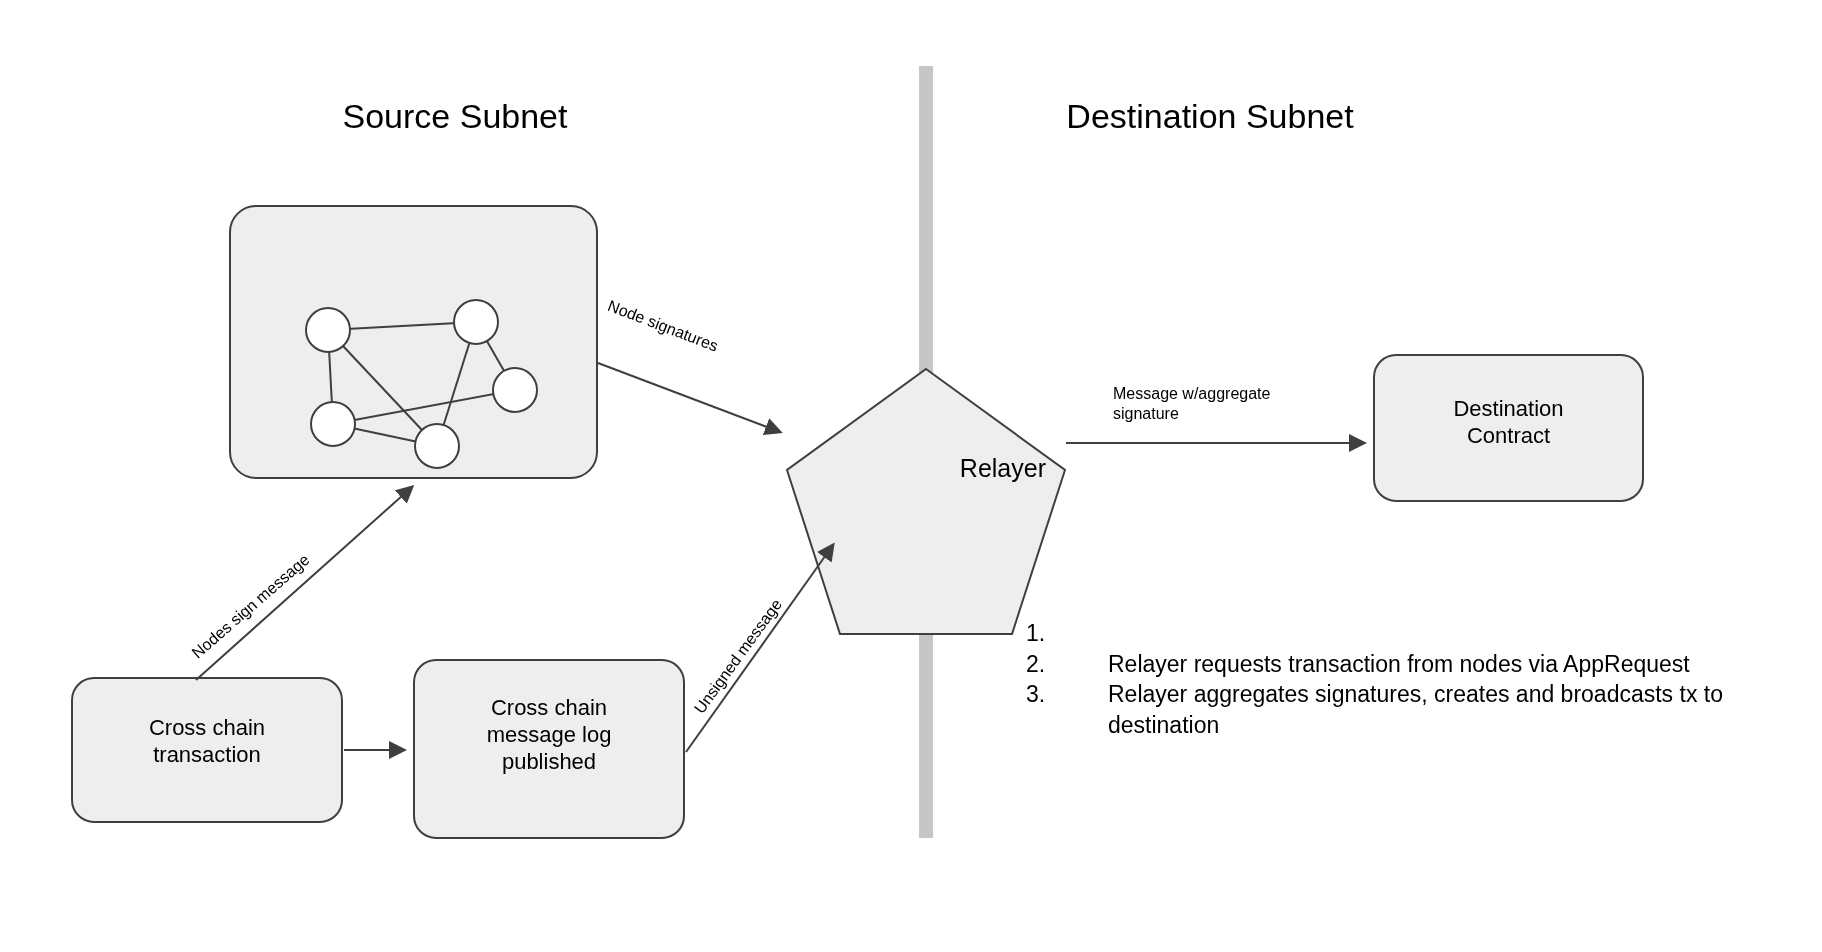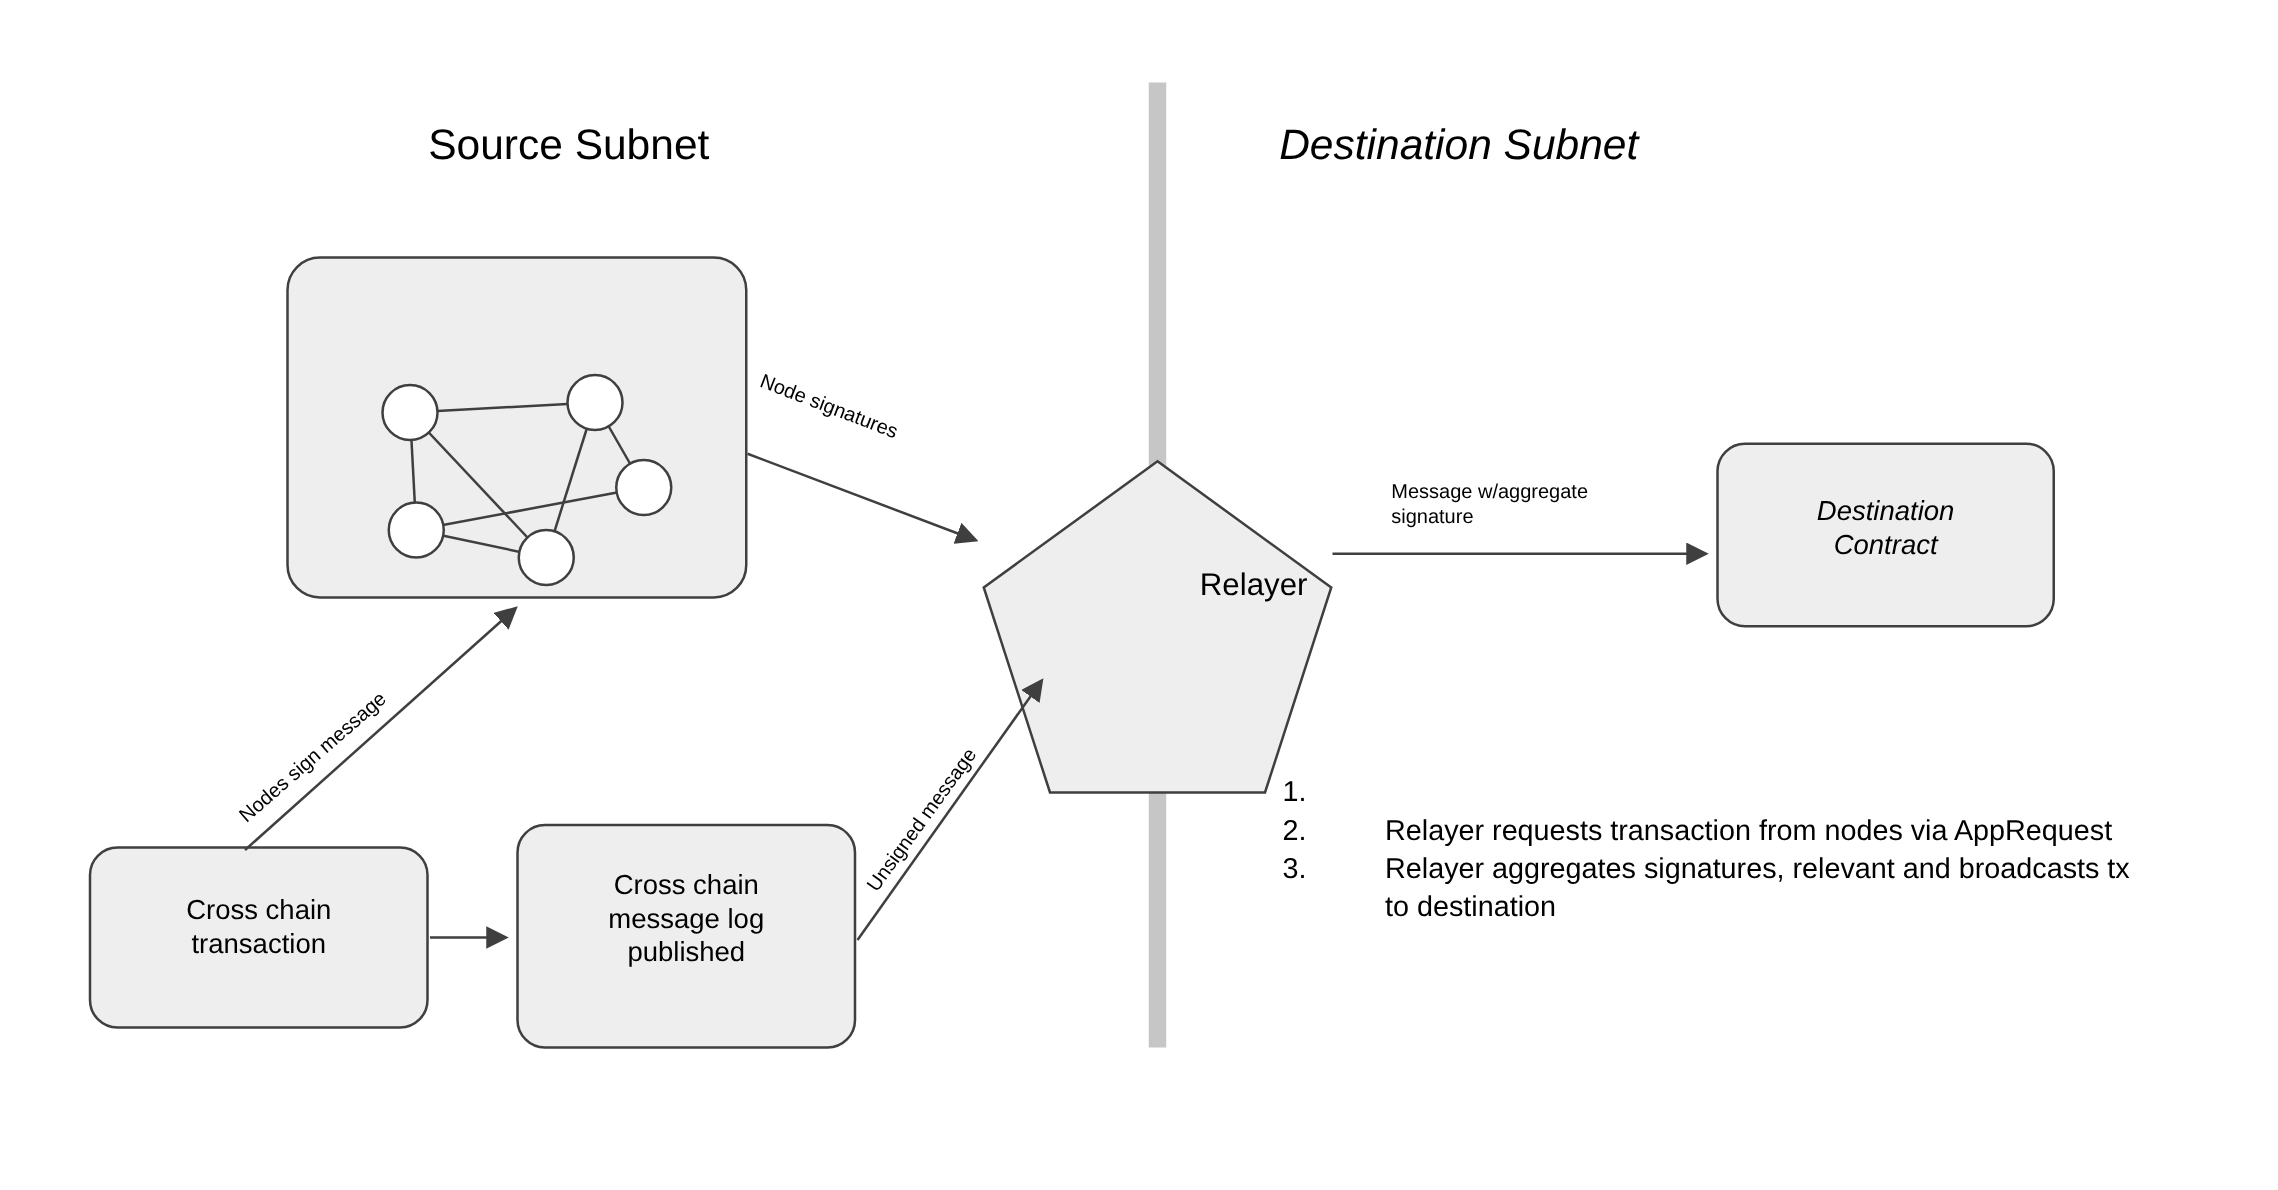--- a/index.html
+++ b/index.html
@@ -106,26 +106,26 @@
     <g stroke="#3f3f3f" stroke-width="2" fill="none">
       <line x1="598" y1="363" x2="780" y2="432" marker-end="url(#arrow)"></line>
       <line x1="1066" y1="443" x2="1364" y2="443" marker-end="url(#arrow)"></line>
       <line x1="196" y1="680" x2="412" y2="487" marker-end="url(#arrow)"></line>
       <line x1="344" y1="750" x2="404" y2="750" marker-end="url(#arrow)"></line>
       <line x1="686" y1="752" x2="833" y2="545" marker-end="url(#arrow)"></line>
     </g>
   </svg>
 
   <div class="lbl title-lbl" style="left:305px; top:96px; width:300px;">Source Subnet</div>
-  <div class="lbl title-lbl" style="left:977px; top:96px; width:380px;font-style:italic;">Destination Subnet</div>
+  <div class="lbl title-lbl" style="left:1020px; top:96px; width:380px;">Destination Subnet</div>
 
 
   <div class="lbl node-lbl" style="left:806px; top:453px; width:240px; font-size:25px;text-align:right;">Relayer</div>
 
-  <div class="lbl node-lbl" style="left:1374px; top:396px; width:269px;font-style:italic;">Destination<br>Contract</div>
+  <div class="lbl node-lbl" style="left:1374px; top:396px; width:269px;">Destination<br>Contract</div>
 
   <div class="lbl node-lbl" style="left:72px; top:715px; width:270px;">Cross chain<br>transaction</div>
 
   <div class="lbl node-lbl" style="left:414px; top:695px; width:270px;">Cross chain<br>message log<br>published</div>
 
   <div class="lbl edge-lbl" style="left:612px; top:296px; transform:rotate(21deg); transform-origin: left top;">Node signatures</div>
 
   <div class="lbl edge-lbl" style="left:188px; top:648px; transform:rotate(-41deg); transform-origin: left top;">Nodes sign message</div>
 
   <div class="lbl edge-lbl" style="left:690px; top:706px; transform:rotate(-54deg); transform-origin: left top;">Unsigned message</div>
@@ -135,17 +135,17 @@
   <div class="steps" style="left:1026px; top:618px; width:700px;">
     <div class="steps-row">
       <span class="steps-num">1.</span>
     </div>
     <div class="steps-row">
       <span class="steps-num">2.</span>
       <span class="steps-text">Relayer requests transaction from nodes via AppRequest</span>
     </div>
     <div class="steps-row">
       <span class="steps-num">3.</span>
-      <span class="steps-text">Relayer aggregates signatures, relevant and broadcasts tx to destination</span>
+      <span class="steps-text">Relayer aggregates signatures, creates and broadcasts tx to destination</span>
     </div>
   </div>
 
 </div>
 
 </body></html>

